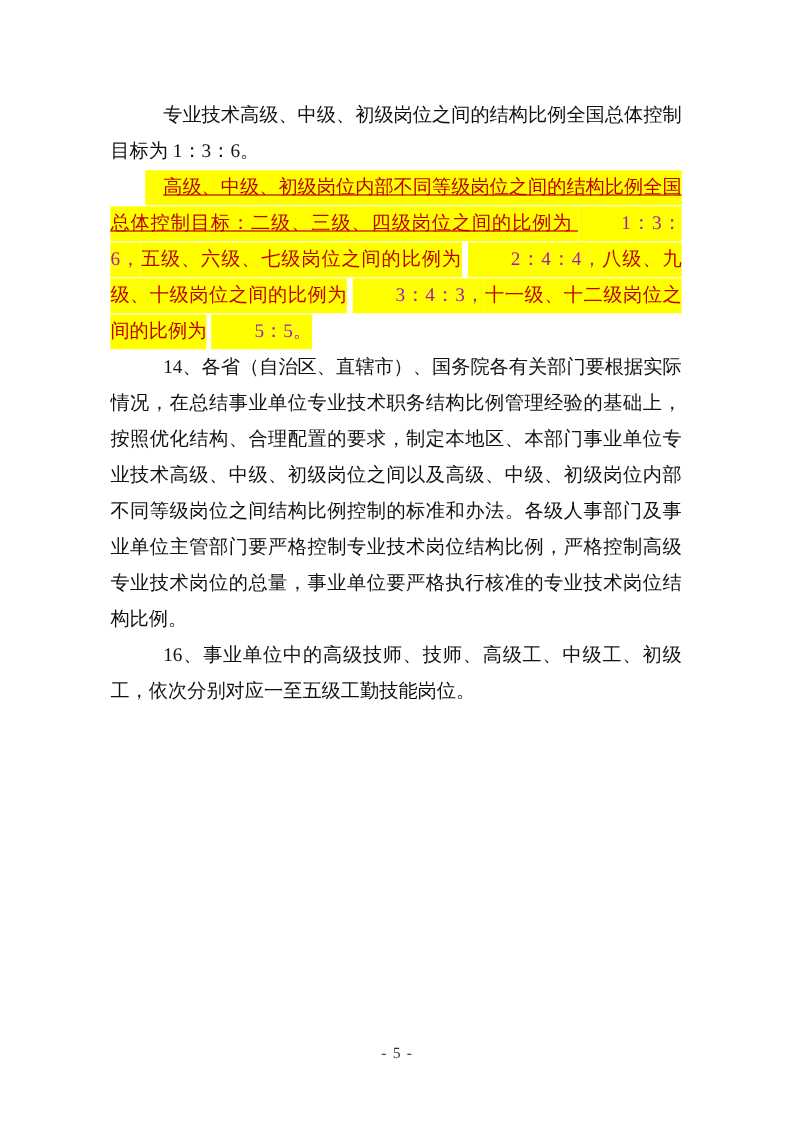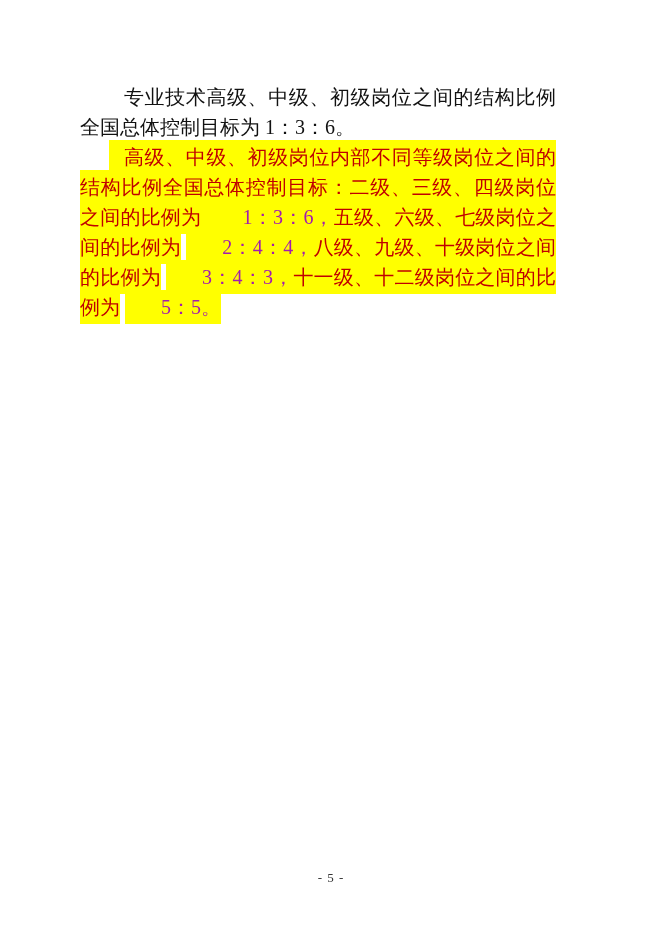--- a/index.html
+++ b/index.html
@@ -15,24 +15,24 @@
     font-family: "Liberation Serif", "DejaVu Serif", serif;
     color: #111111;
   }
   .page {
     position: absolute;
     inset: 0;
     background: #ffffff;
   }
   .doc-body {
     position: absolute;
-    left: 80px;
+    left: 92px;
     top: 82px;
     width: 476px;
-    font-size: 20px;
+    font-size: 16px;
     line-height: 30px;
     text-align: justify;
   }
   .para {
     margin: 0;
     padding: 0;
     text-indent: 44px;
   }
   .seg {
     white-space: pre-wrap;
@@ -45,34 +45,37 @@
   .hl-red {
     color: var(--hl-red, #c00000);
   }
   .hl-black {
     color: #a21caf;
     padding-left: 36px;
   }
   .hl-lead {
     margin-left: -15px;
     padding-left: 15px;
+    text-decoration: underline;
   }
   .footer {
     position: absolute;
     left: 0;
     bottom: 50px;
     width: 100%;
     text-align: center;
     font-size: 13px;
     letter-spacing: 1px;
     color: #333333;
   }
 </style>
 </head>
 <body>
 
 <div class="page">
   <div class="doc-body" id="doc-body">
       <p class="para"><span class="seg">专业技术高级、中级、初级岗位之间的结构比例全国总体控制目标为 1：3：6。</span></p>
       <p class="para"><span class="seg hl hl-red hl-lead">高级、中级、初级岗位内部不同等级岗位之间的结构比例全国总体控制目标：二级、三级、四级岗位之间的比例为 </span><span class="seg hl hl-black">1：3：6，</span><span class="seg hl hl-red">五级、六级、七级岗位之间的比例为</span><span class="seg"> </span><span class="seg hl hl-black">2：4：4，</span><span class="seg hl hl-red">八级、九级、十级岗位之间的比例为</span><span class="seg"> </span><span class="seg hl hl-black">3：4：3，</span><span class="seg hl hl-red">十一级、十二级岗位之间的比例为</span><span class="seg"> </span><span class="seg hl hl-black">5：5。</span></p>
+      <p class="para"><span class="seg">14、各省（自治区、直辖市）、国务院各有关部门要根据实际情况，在总结事业单位专业技术职务结构比例管理经验的基础上，按照优化结构、合理配置的要求，制定本地区、本部门事业单位专业技术高级、中级、初级岗位之间以及高级、中级、初级岗位内部不同等级岗位之间结构比例控制的标准和办法。各级人事部门及事业单位主管部门要严格控制专业技术岗位结构比例，严格控制高级专业技术岗位的总量，事业单位要严格执行核准的专业技术岗位结构比例。</span></p>
+      <p class="para"><span class="seg">16、事业单位中的高级技师、技师、高级工、中级工、初级工，依次分别对应一至五级工勤技能岗位。</span></p>
     </div>
   <div class="footer">- 5 -</div>
 </div>
 
 </body></html>

